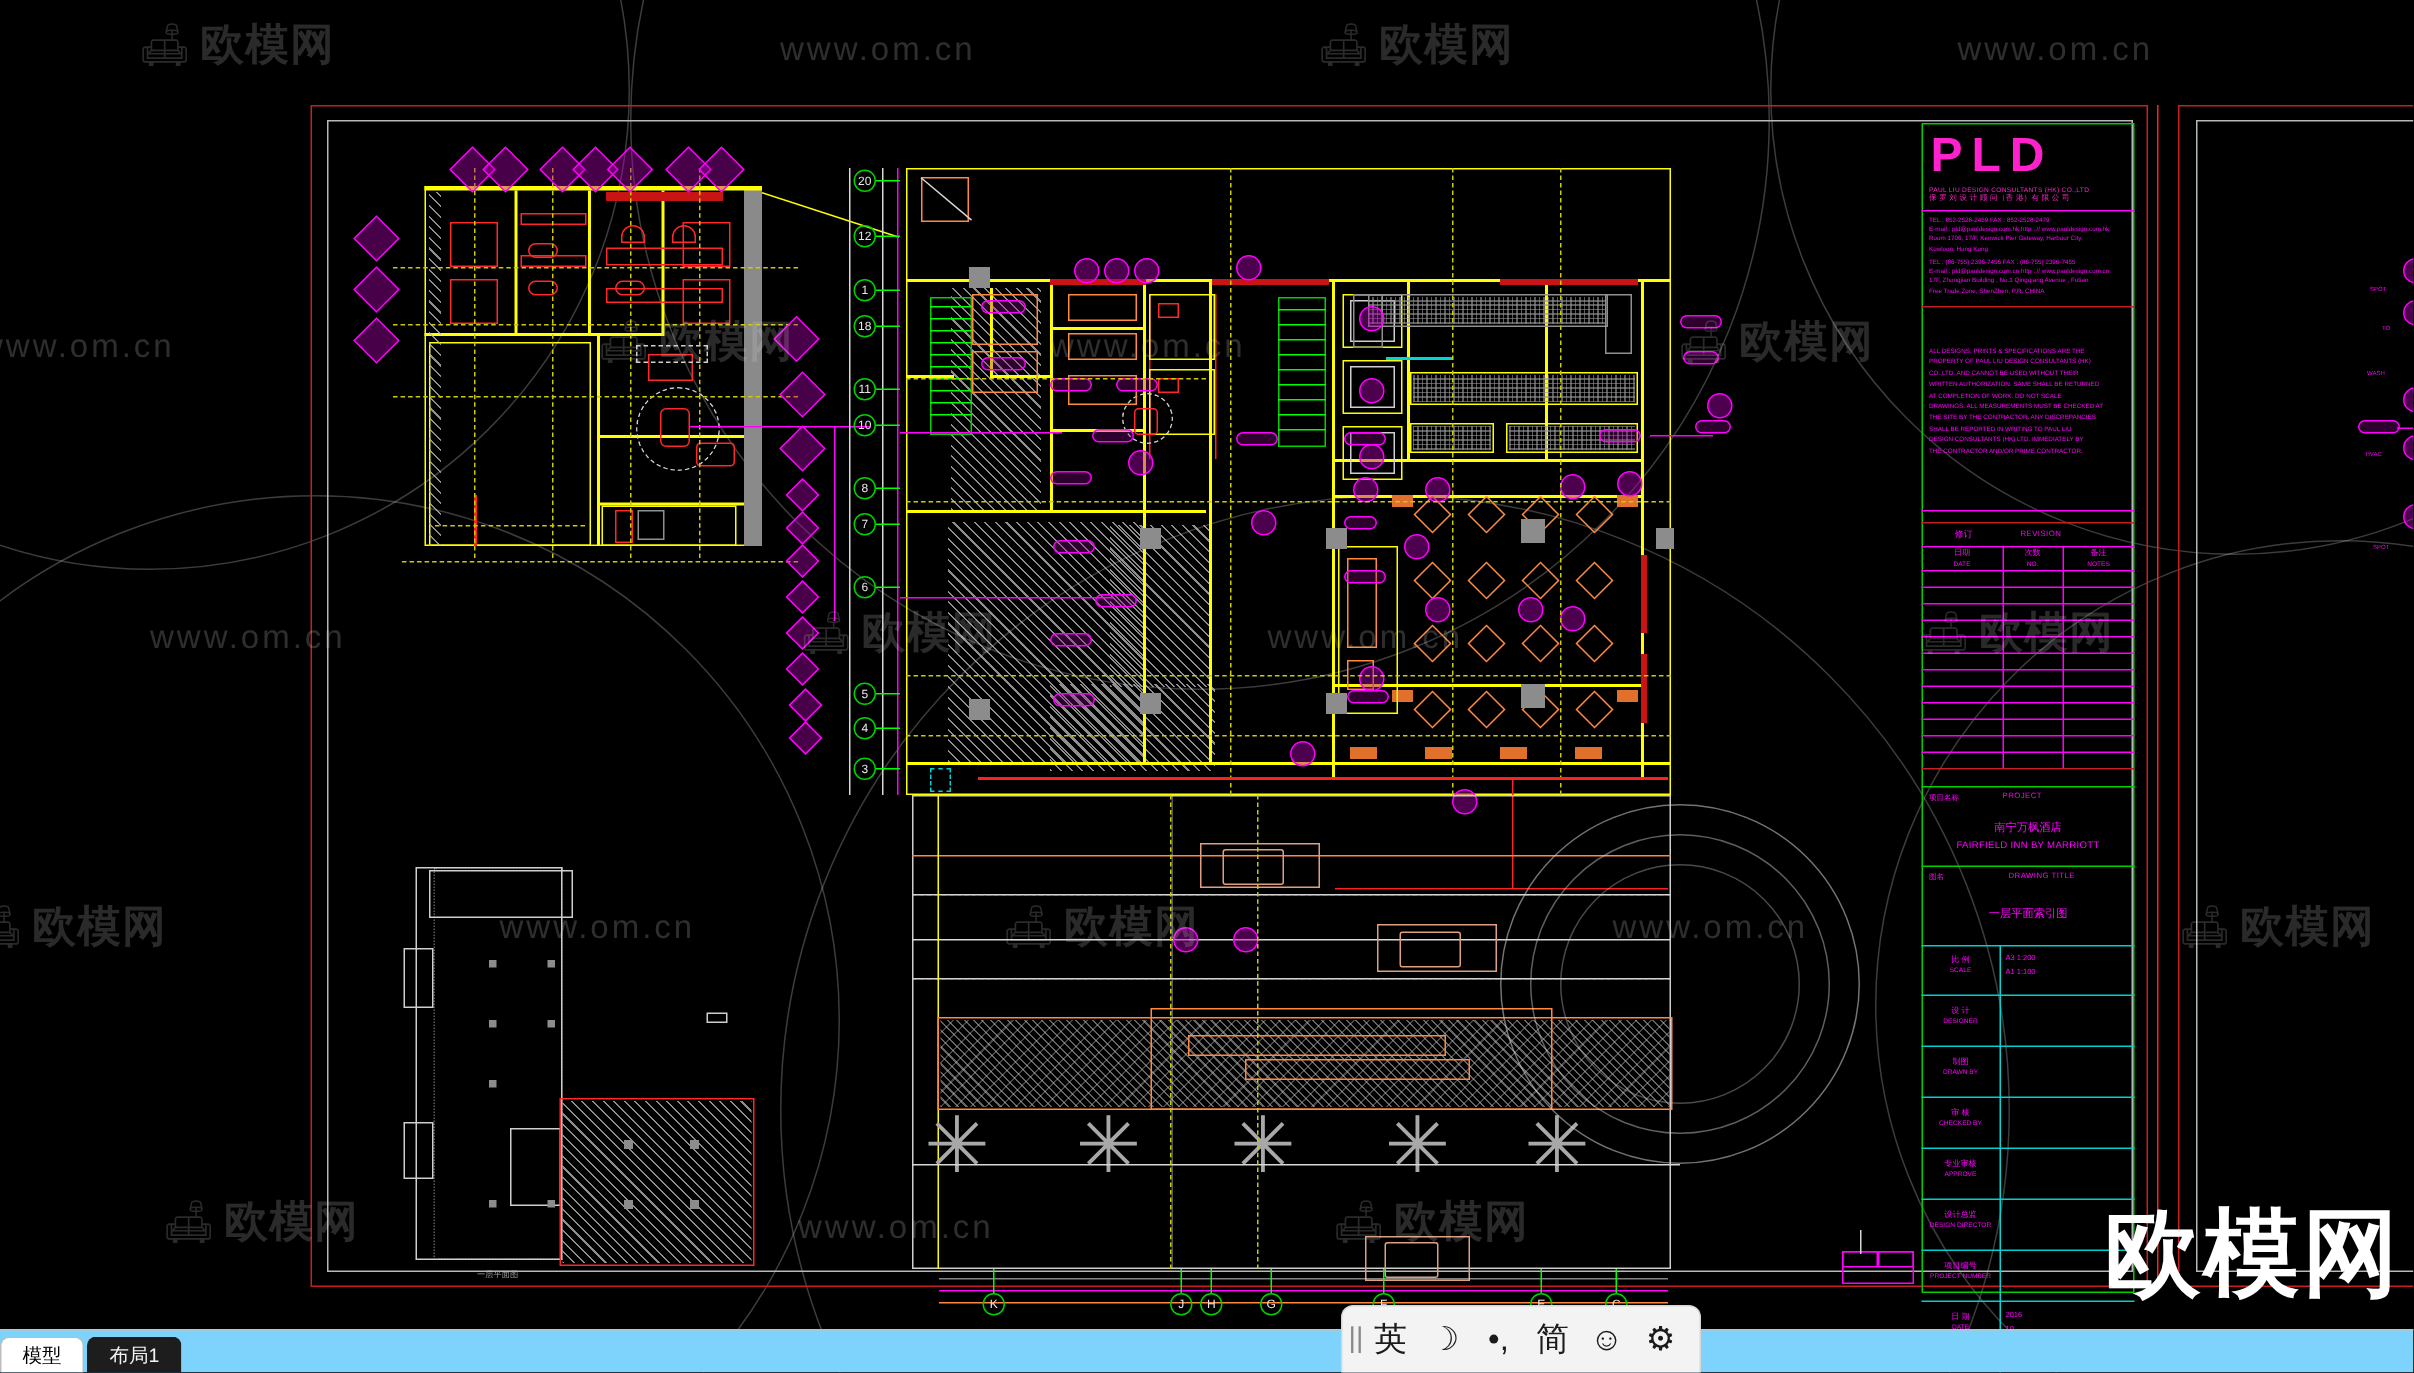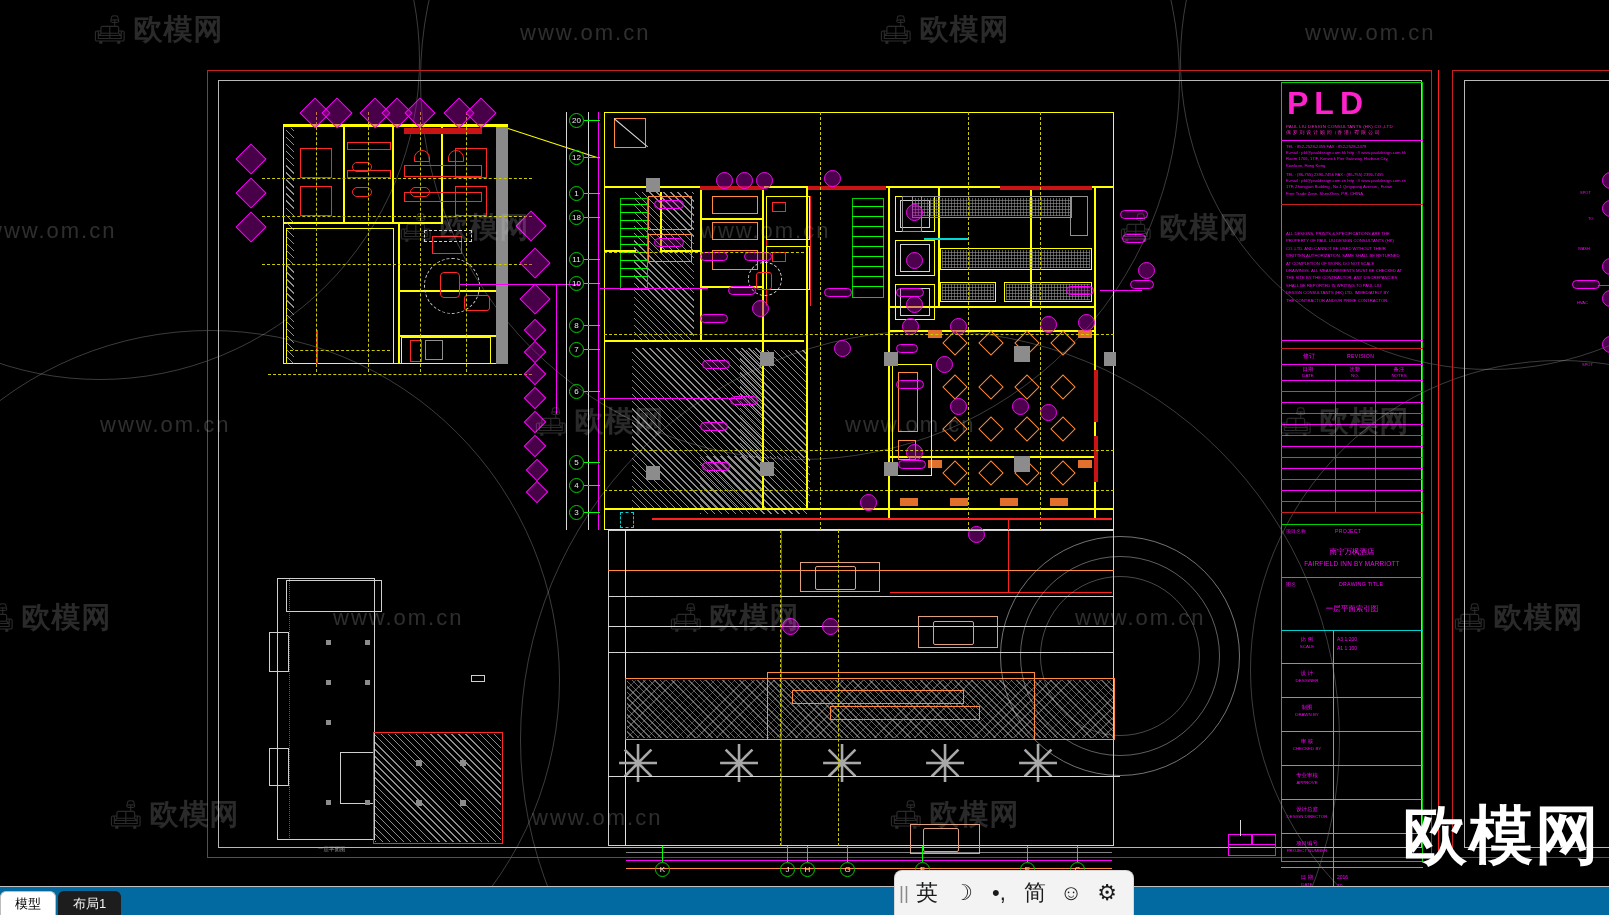--- a/index.html
+++ b/index.html
@@ -116,21 +116,21 @@
   }
   .tb-text { position: absolute; color: #ff00ff; font-size: 4.2px; line-height: 5.2px; }
   .tb-label-cn { color: #ff00ff; font-size: 6px; }
   .tb-label-en { color: #ff00ff; font-size: 5.2px; letter-spacing: .3px; }
   .tbrow { position: absolute; left: 0; width: 142px; border-top: 1px solid #00d0d0; }
   .tbrow-m { position: absolute; left: 0; width: 142px; border-top: 1px solid #ff00ff; }
 
   
   #taskbar {
     position: absolute; left: 0; bottom: 0; width: 1609px; height: 29px;
-    background: #0369a1; border-top: 1px solid #c0c0c0;
+    background: #7dd3fc; border-top: 1px solid #c0c0c0;
   }
   .tabstrip { position: absolute; left: 0; bottom: 0; height: 29px; display: flex; align-items: flex-end; }
   .cadtab {
     height: 24px; padding: 0 14px; display: flex; align-items: center;
     font-size: 13px; color: #111; border-radius: 6px 6px 0 0;
     border: 1px solid #bdbdbd; border-bottom: none; margin-right: 2px;
     background: #d2d2d2;
   }
   .cadtab.active { background: #fff; color: #000; }
   .cadtab.dark { background: #1d1d1d; color: #f2f2f2; border-color: #1d1d1d; }

